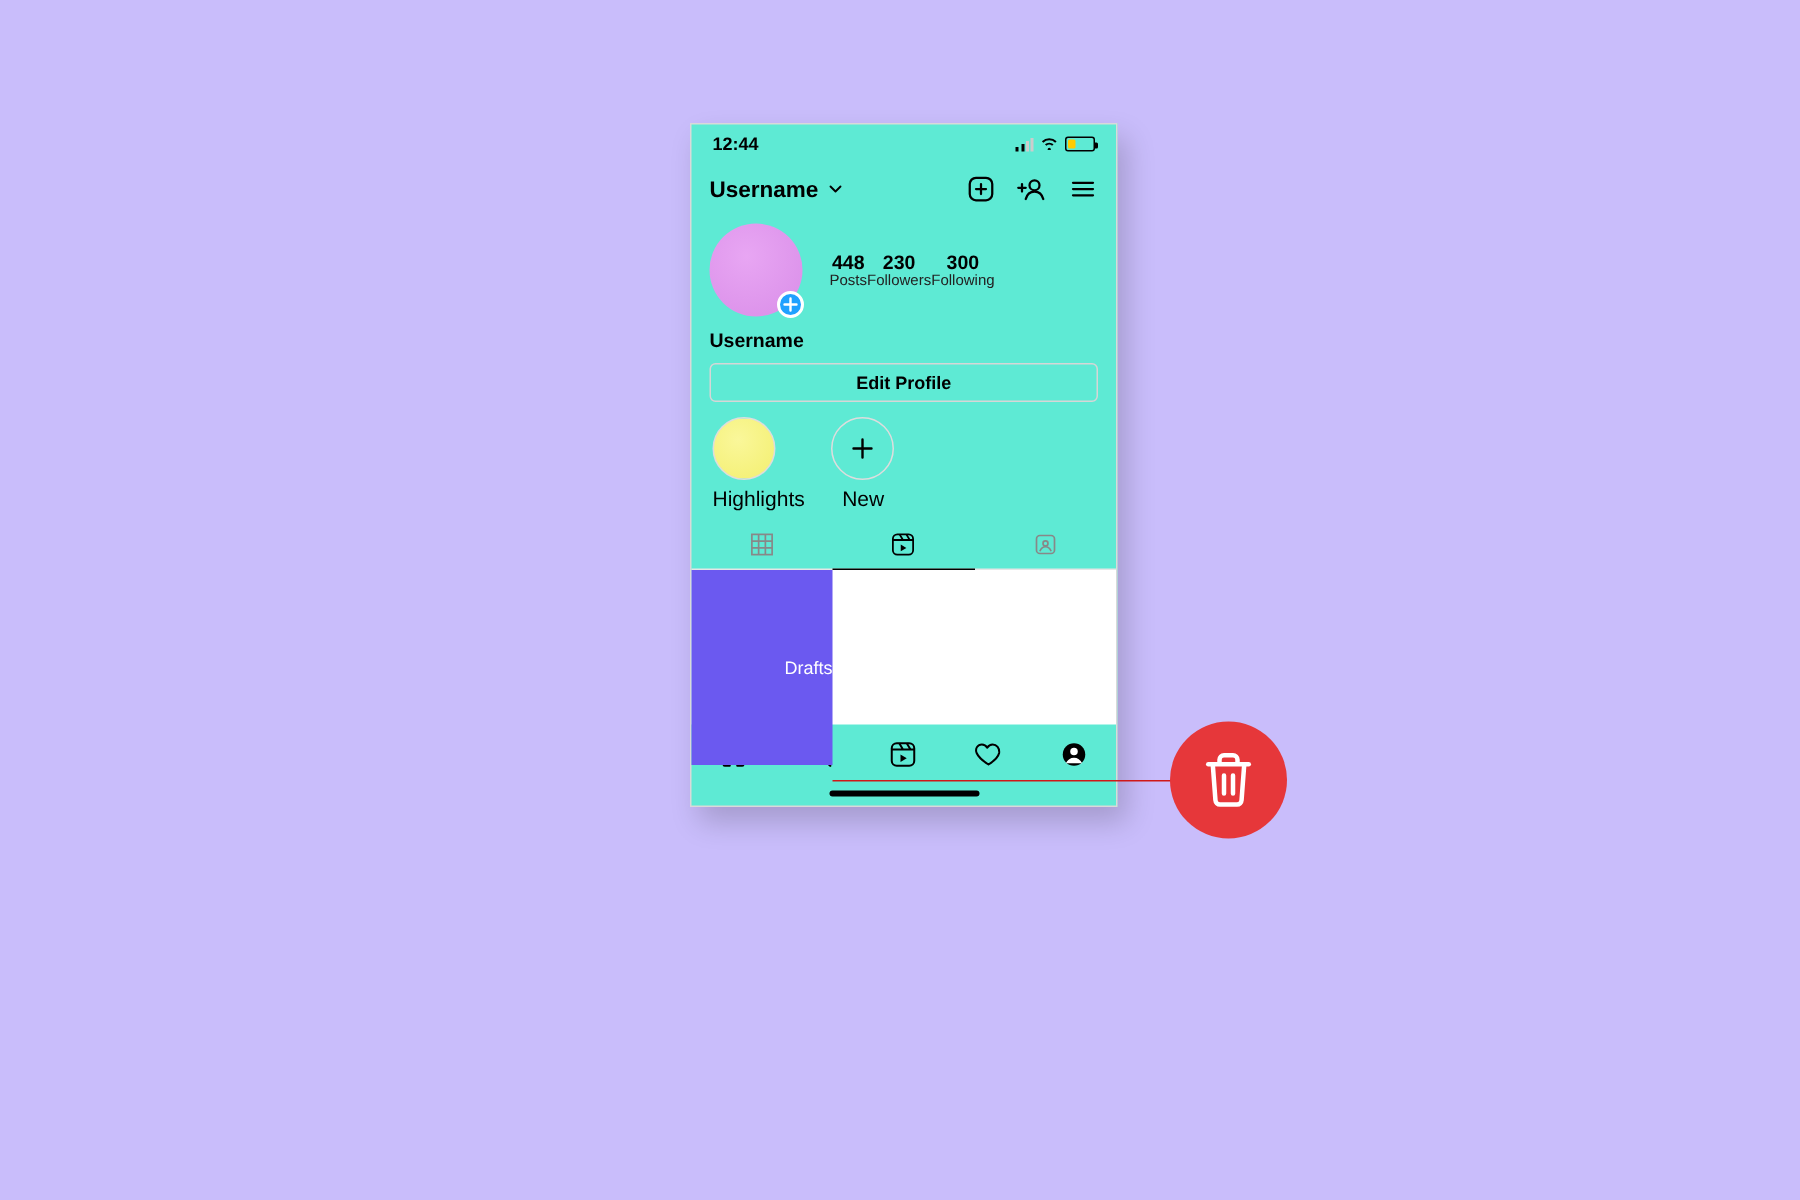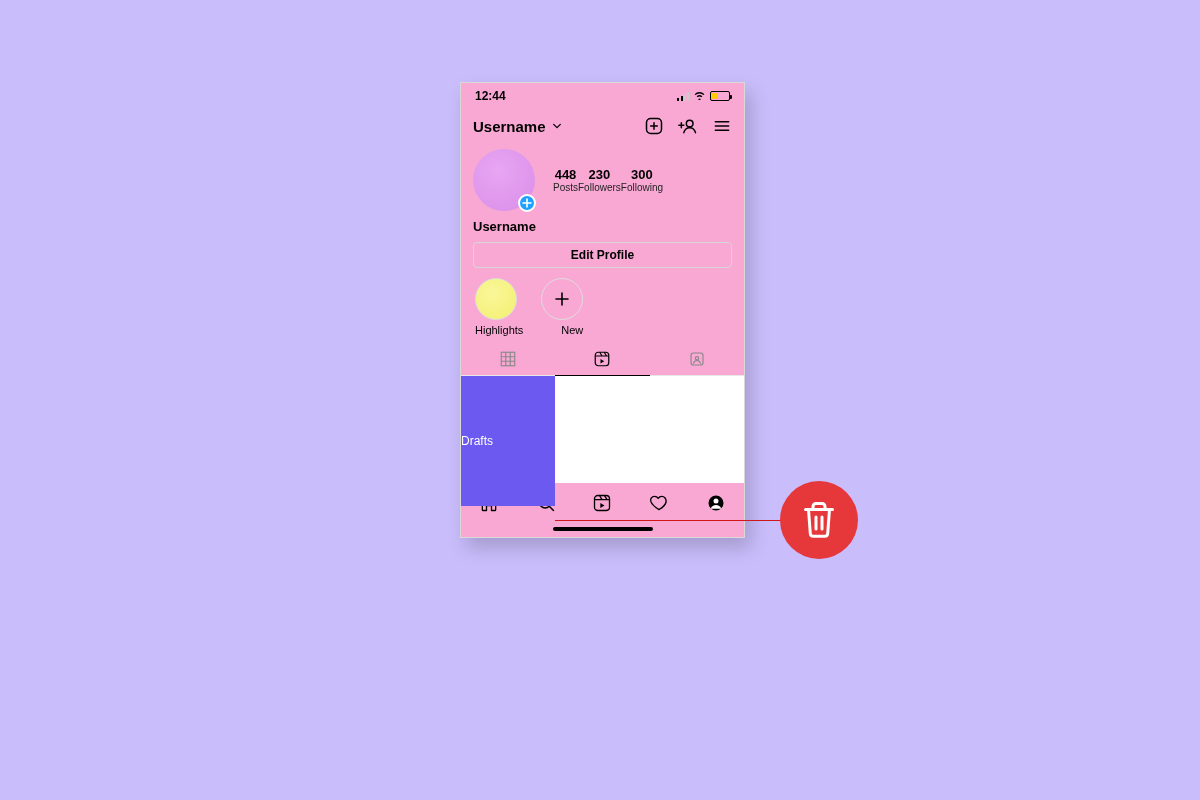--- a/index.html
+++ b/index.html
@@ -10,21 +10,21 @@
     font-family: -apple-system, BlinkMacSystemFont, "Segoe UI", Helvetica, Arial, sans-serif;
     position: relative;
     overflow: hidden;
   }
   .phone {
     position: absolute;
     left: 460px;
     top: 82px;
     width: 285px;
     height: 456px;
-    background: #f9a8d4;
+    background: #5eead4;
     border: 1px solid #d9d9d9;
     box-shadow: 6px 10px 18px rgba(0,0,0,0.18);
     display: flex;
     flex-direction: column;
   }
   .statusbar {
     height: 26px;
     display: flex;
     align-items: center;
     justify-content: space-between;
@@ -80,29 +80,29 @@
     border-radius: 4px;
     text-align: center;
     font-size: 12px;
     font-weight: 600;
     padding: 5px 17px;
   }
   .highlights { display:flex; gap: 18px; padding: 0 14px 6px 14px;}
   .hl { text-align:center; }
   .hl-circle { width: 42px; height: 42px; border-radius:50%; border:1px solid #ddd; display:flex; align-items:center; justify-content:center; margin-bottom:4px;}
   .hl-yellow { background: radial-gradient(circle at 40% 35%, #faf79a, #f3ef6f); border:1px solid #ddd;}
-  .hl-label { font-size: 11px; text-align: right; }
+  .hl-label { font-size: 14px; }
   .tabs { display:flex; border-bottom:1px solid #e6e6e6; height:34px;}
   .tab { flex:1; display:flex; align-items:center; justify-content:center; position:relative;}
   .tab.active::after { content:""; position:absolute; bottom:-1px; left:0; right:0; height:1px; background:#000;}
   .tab svg { width:18px; height:18px; }
   .content { flex:1; position:relative; background:#fff;}
   .drafts-tile {
     position:absolute; left:0; top:0; width:94px; height:130px;
-    background:#6b59f0; color:#fff; display:flex; align-items:center; justify-content:flex-start;
+    background:#6b59f0; color:#fff; display:flex; align-items:center; justify-content:flex-end;
     font-size:12px;
   }
   .bottom-nav { height:44px; display:flex; align-items:center; justify-content:space-around; border-top:0;}
   .bottom-nav svg { width:20px; height:20px; }
   .home-indicator { width:100px; height:4px; background:#000; border-radius:3px; margin: 0 auto 6px auto;}
   .annotation-line {
     position:absolute; height:1px; background:#d01818;
     left: 555px; top: 520px; width: 250px;
   }
   .trash-badge {

